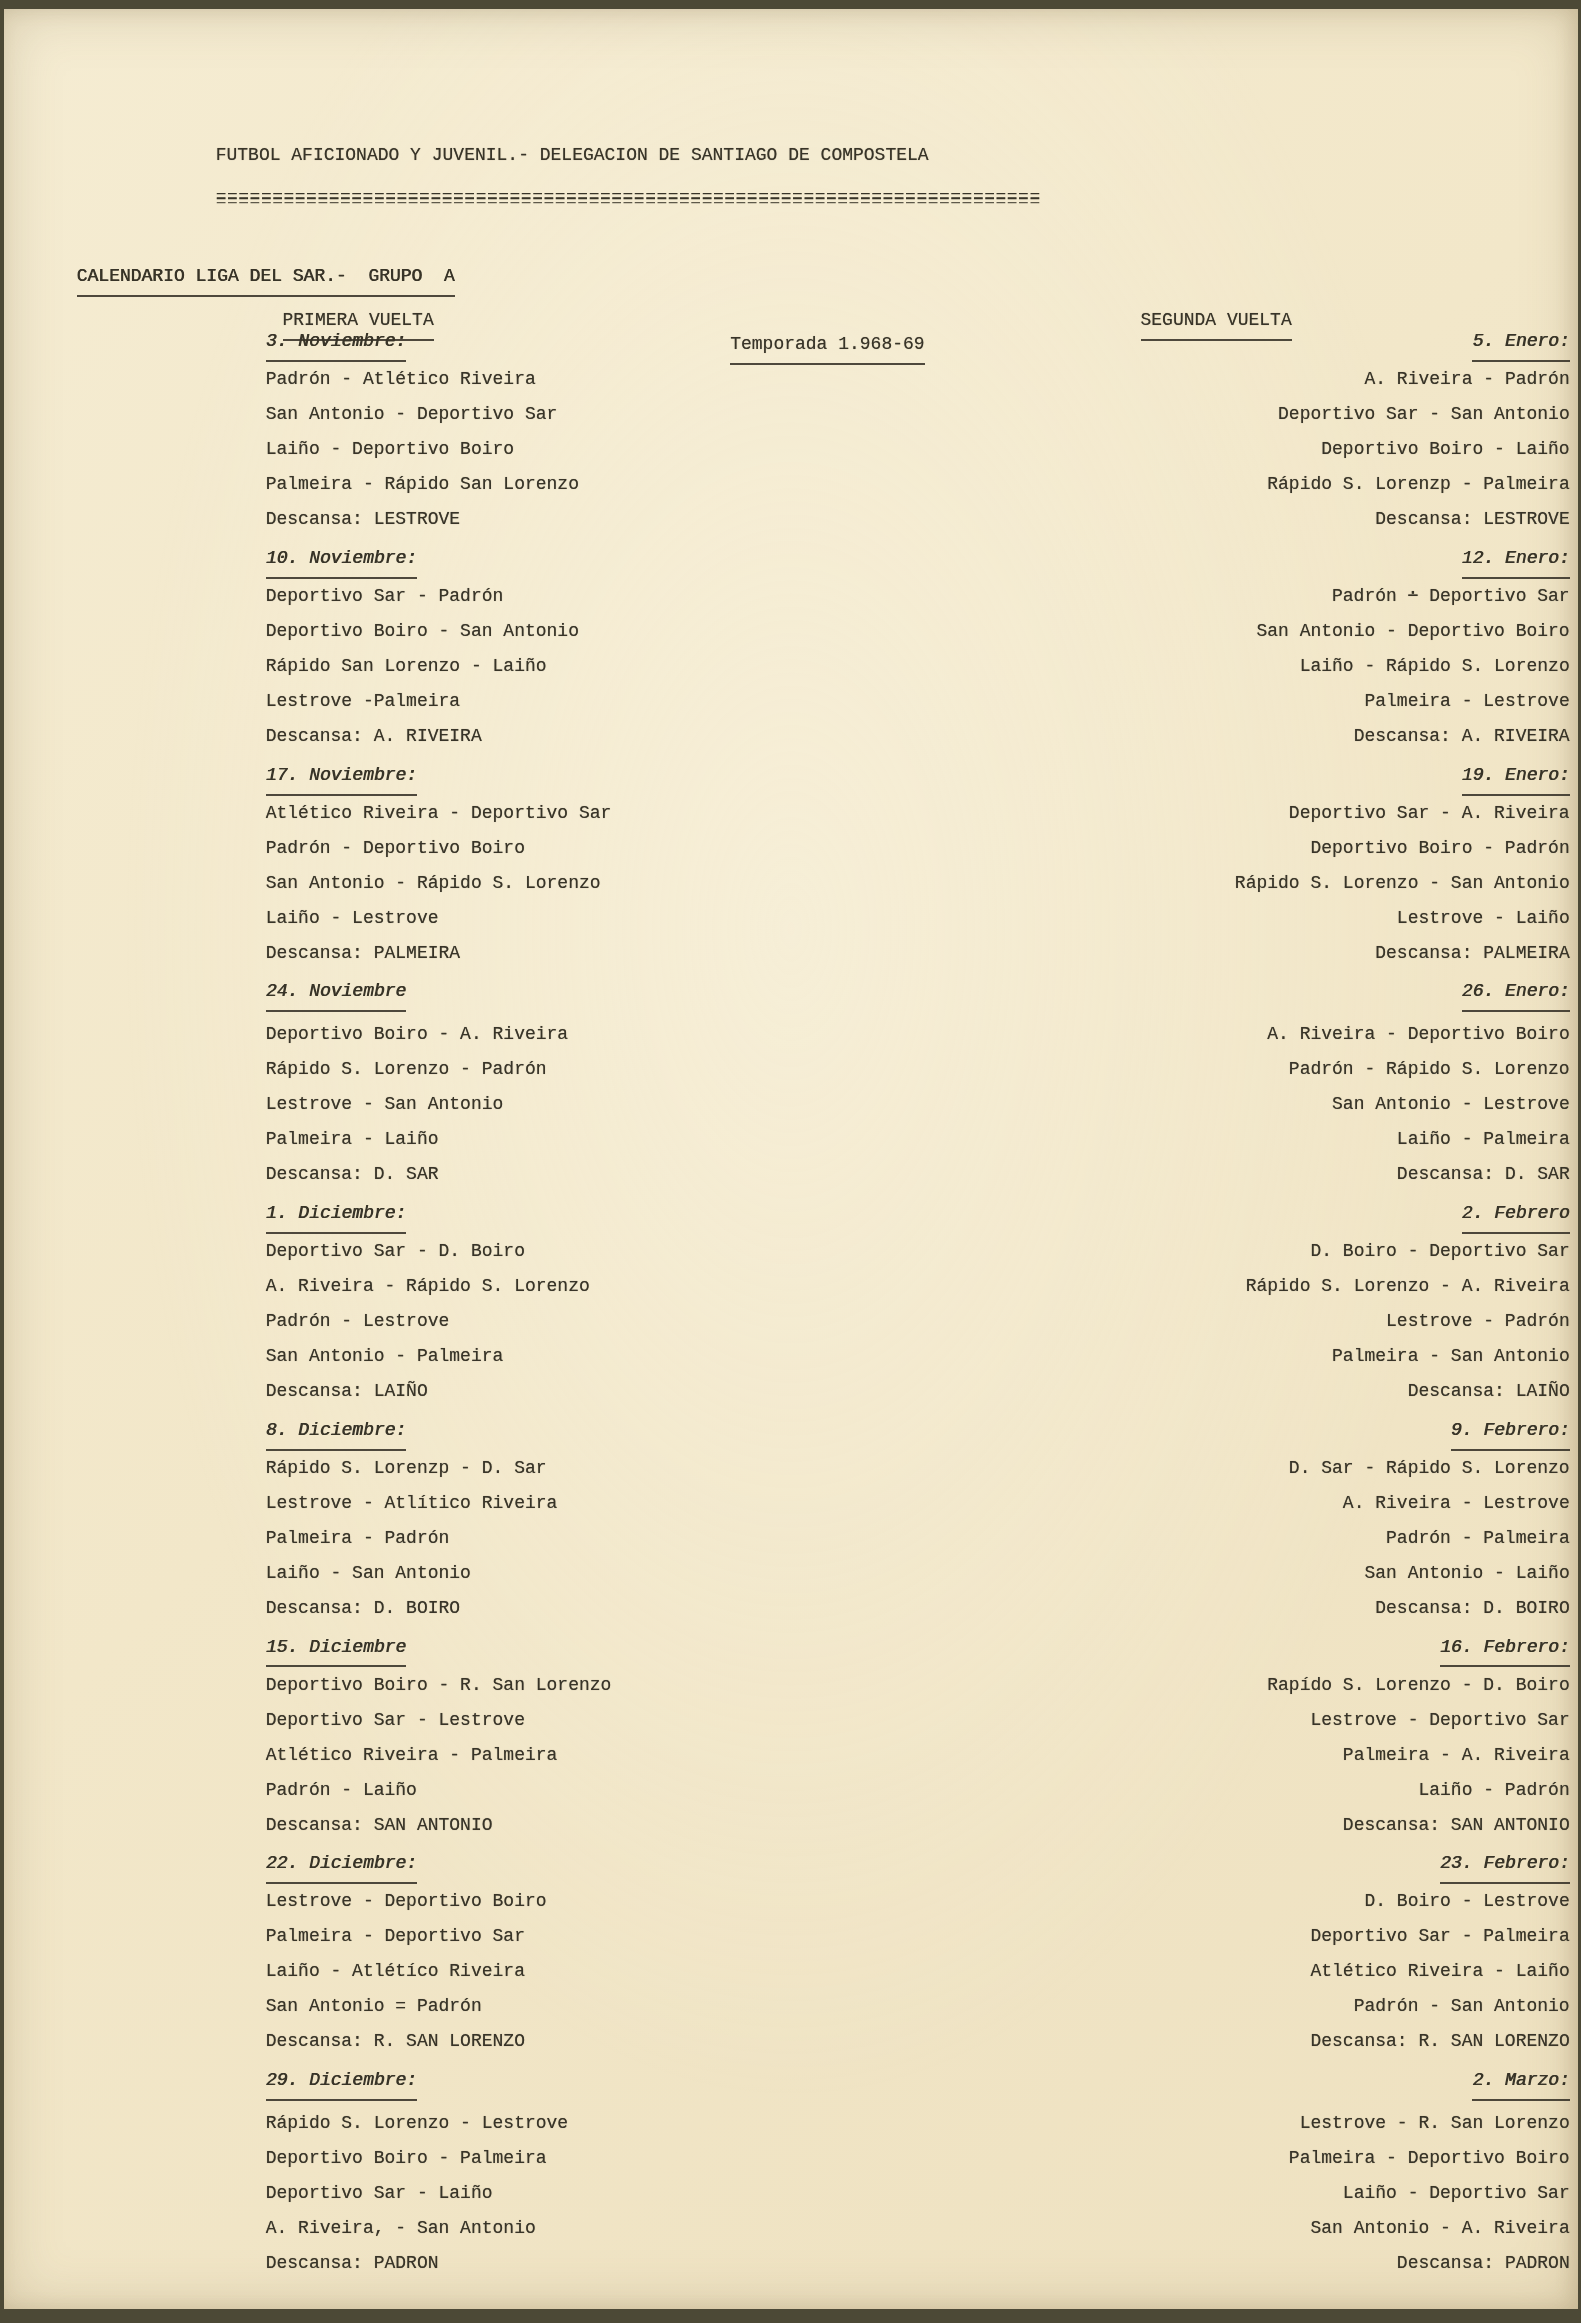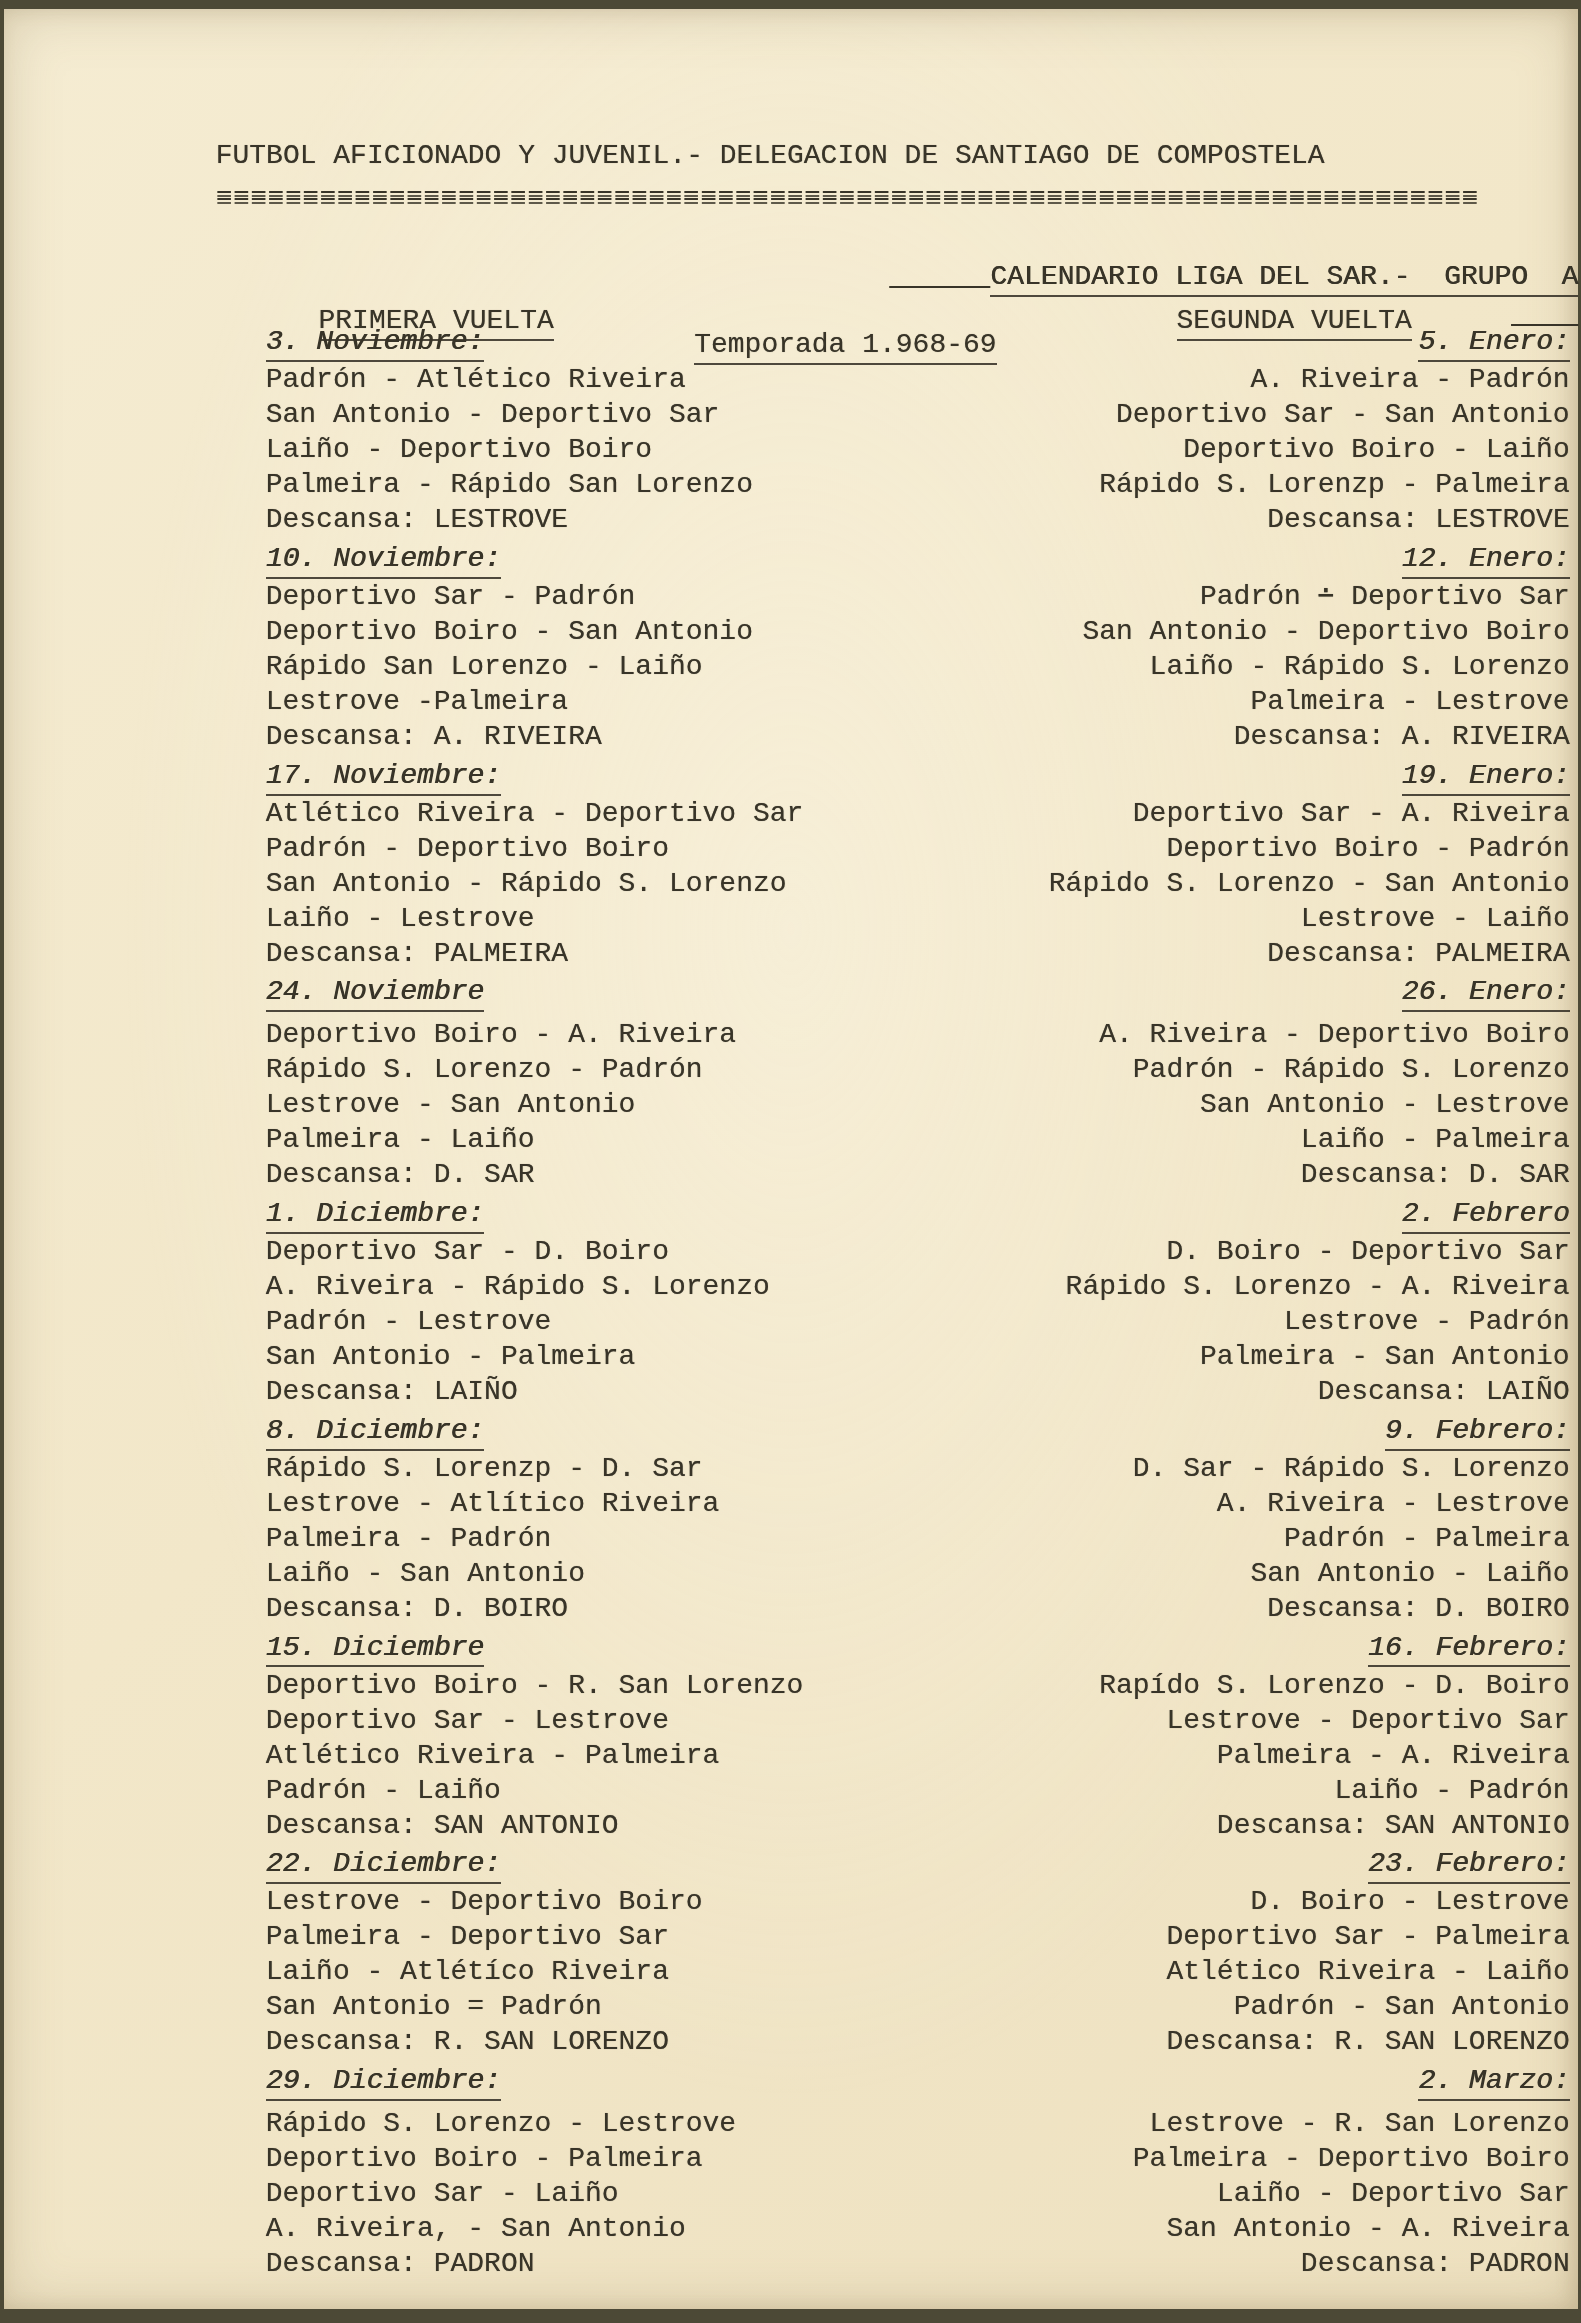--- a/index.html
+++ b/index.html
@@ -14,37 +14,37 @@
     position:absolute;
     left:3.7px;right:3.7px;top:9.4px;bottom:15px;
     background:
       radial-gradient(ellipse at 50% 40%, rgba(255,252,240,0.35), rgba(0,0,0,0) 60%),
       linear-gradient(135deg,#f5ecd2 0%,#f2e7c9 45%,#eee1c0 100%);
     box-shadow:inset 0 0 56px rgba(120,100,60,0.25), inset -5.6px 0 17px rgba(120,100,60,0.18);
   }
   .abs{position:absolute;}
   .ink{
     color:#383428;
-    font-size:28px;
+    font-size:18px;
     line-height:35px;
     white-space:pre;
     text-shadow:0 0 0.7px rgba(56,52,40,0.65);
   }
   .u{
     display:inline-block;
     border-bottom:2.8px solid rgba(48,44,34,0.85);
     padding-bottom:0.9px;
   }
   .header-line{left:212px;top:129px;}
   .separator-line{
     left:212px;top:171px;
     letter-spacing:0.5px;
     text-shadow:0 3.7px 0 rgba(56,52,40,0.8);
   }
-  .doc-title{left:8px;right:0;top:215px;text-align:right;text-decoration:underline;}
+  .doc-title{left:8px;right:0;top:215px;text-align:left;}
   .doc-title .u{border-bottom-width:2.8px;text-shadow:0.6px 0 currentColor;}
   .primera-title{left:214px;top:259px;}
   .season-label{left:0;right:0;top:283px;text-align:center;padding-left:8px;}
   .segunda-title{left:1072px;top:259px;}
   .col{top:315px;}
   .col-left{left:204px;width:712px;}
   .col-right{left:948px;width:618px;}
   .section{margin-bottom:3.7px;}
   .section .heading .u{text-shadow:0.7px 0 currentColor;font-style:italic;}
   .section .matches{margin-top:3px;}

